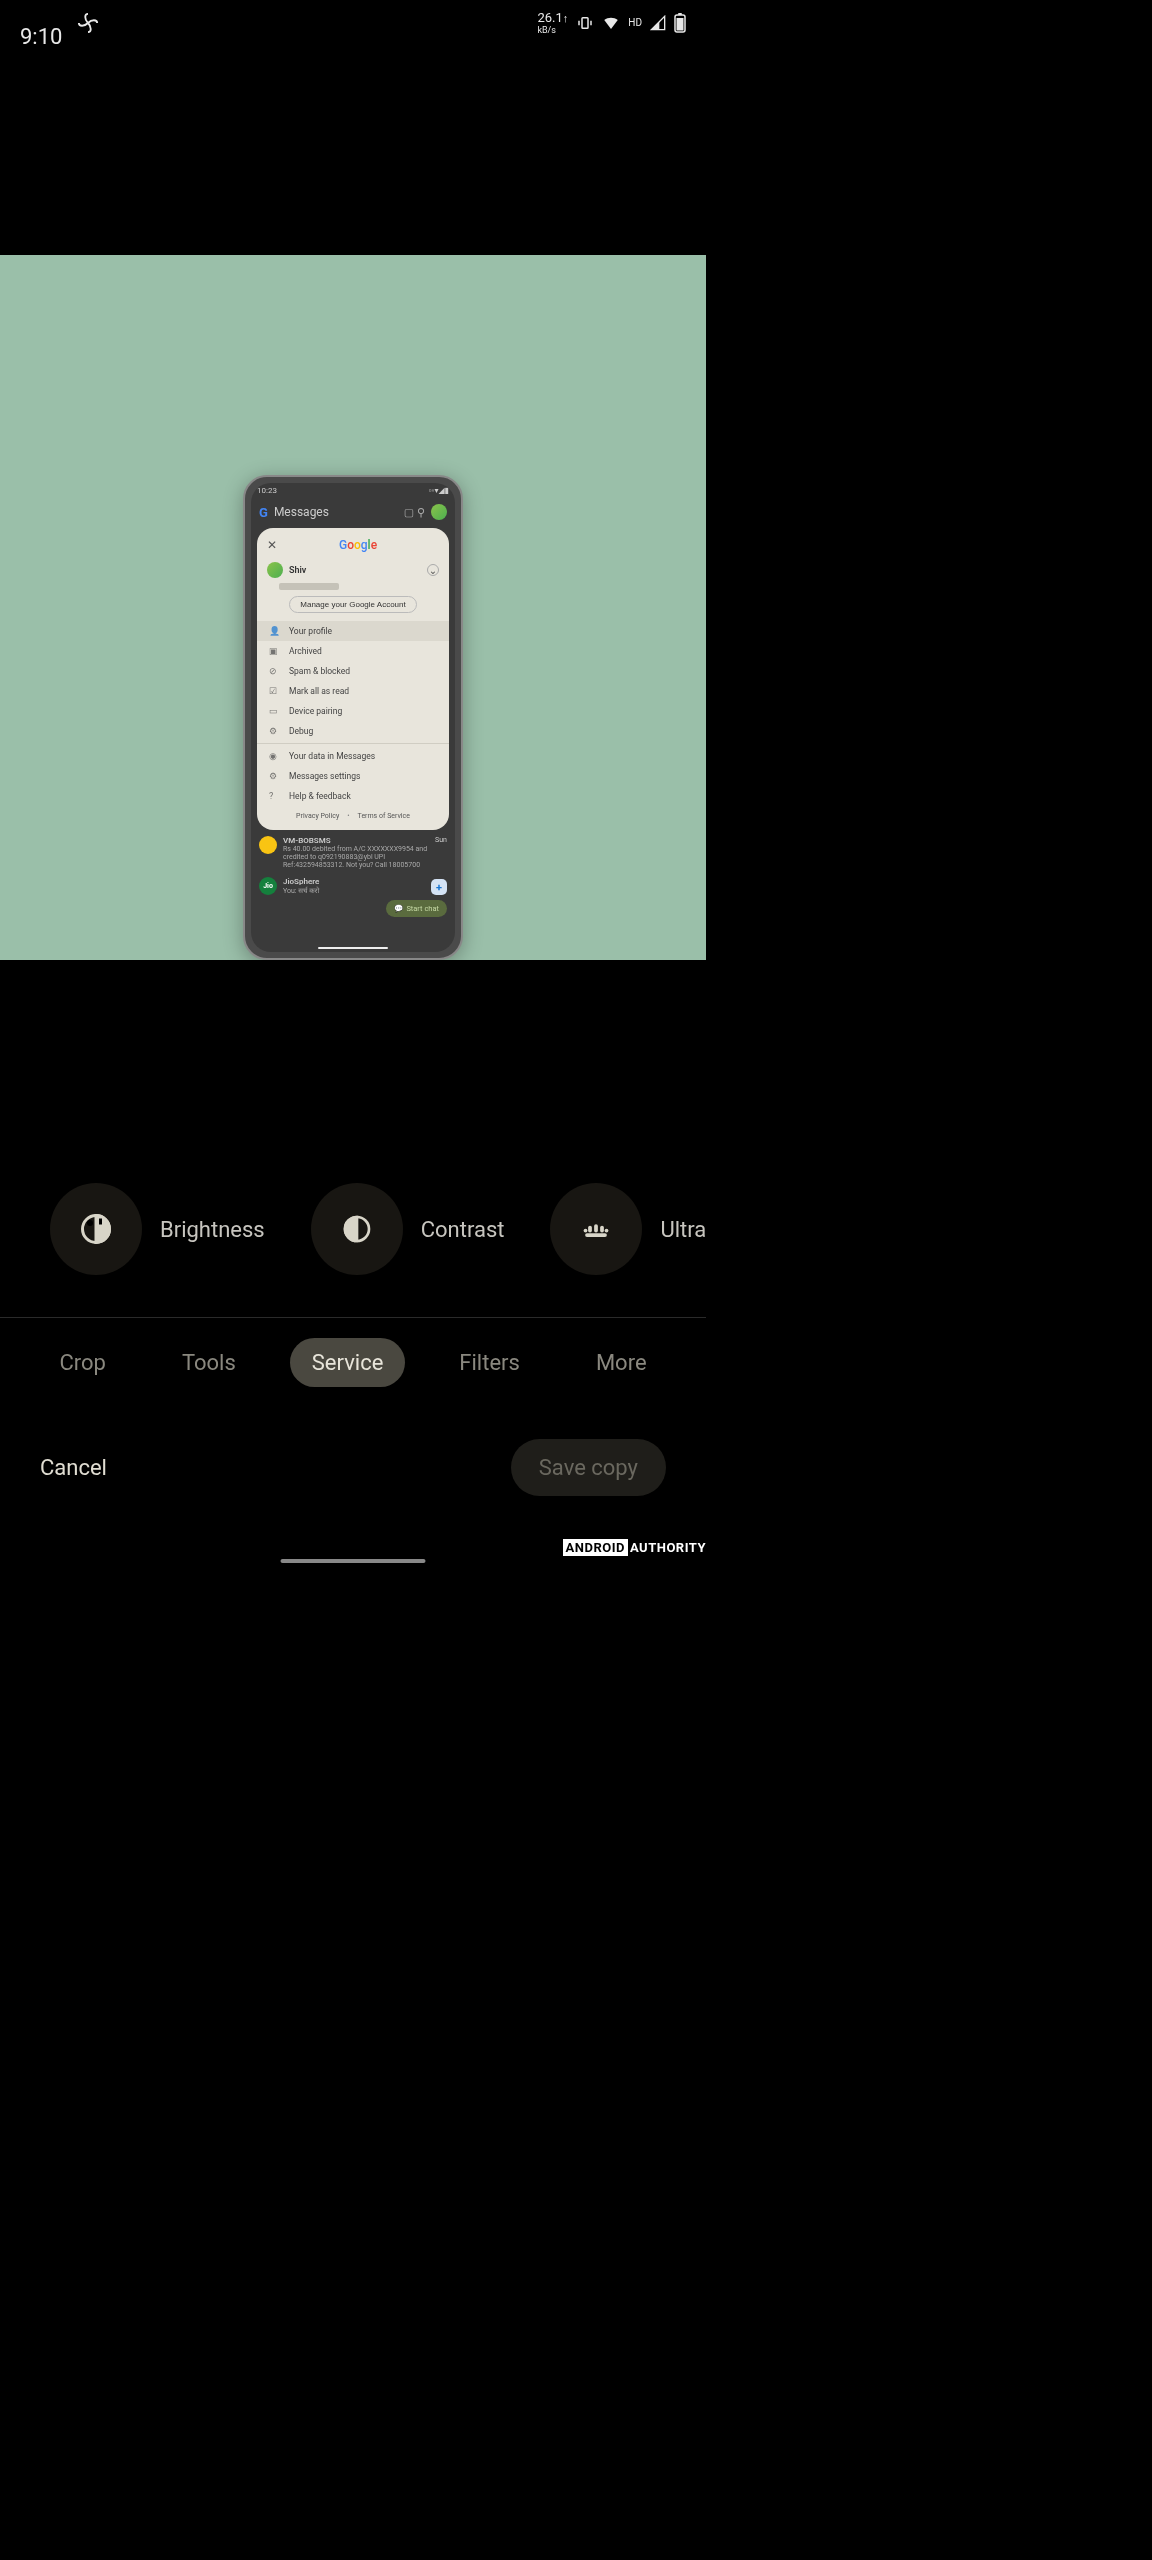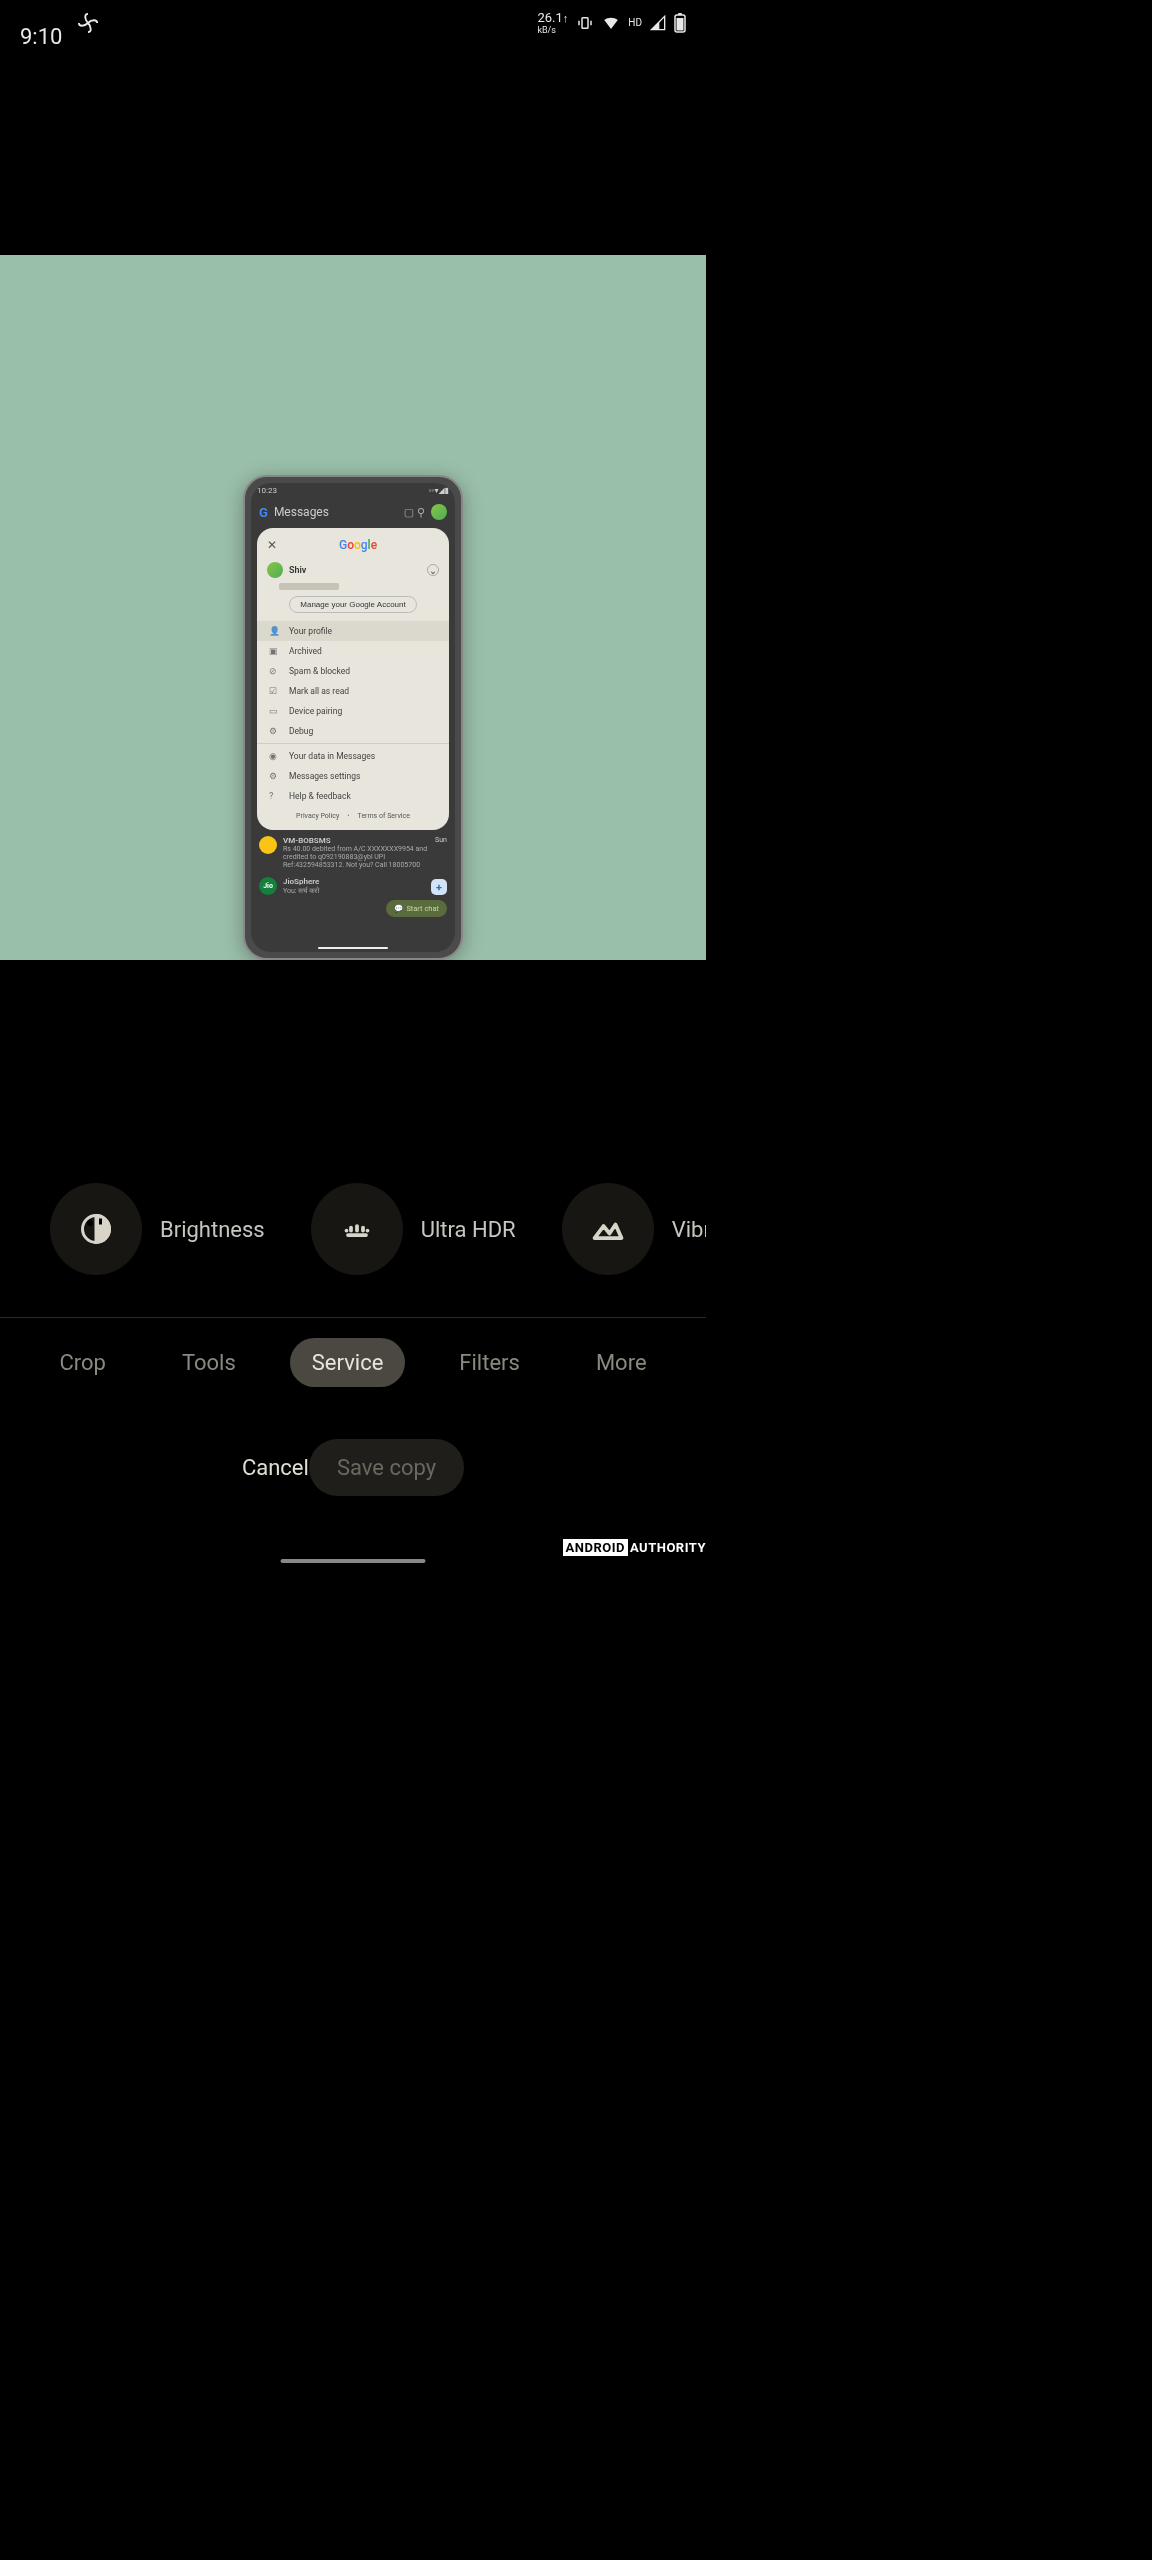--- a/index.html
+++ b/index.html
@@ -220,23 +220,23 @@
       border-radius: 28px;
     }
     .tab-item.active {
       background: #4a4840;
       color: #e8e5da;
     }
     
     
     .bottom-row {
       display: flex;
-      justify-content: center;
-      align-items: center;
-      padding: 0 30px;
+      justify-content: space-between;
+      align-items: center;
+      padding: 0 40px;
       margin-top: 52px;
     }
     .cancel-btn { font-size: 22px; color: #e0ddd2; }
     .save-btn {
       font-size: 22px;
       color: #6a685f;
       background: #1f1e1a;
       padding: 16px 28px;
       border-radius: 32px;
     }
@@ -410,20 +410,29 @@
           <path d="M12 3 A9 9 0 0 1 12 21 Z" fill="#d8d5c8"></path>
         <circle cx="8" cy="8" r="2" fill="#000" stroke="none"></circle>
           <line x1="14" y1="7" x2="16" y2="7" stroke="#000"></line>
           <line x1="15" y1="5" x2="15" y2="9" stroke="#000"></line>
       </svg>
     </div>
     <span class="adjust-label">Brightness</span>
   </div>
   <div class="adjust-item">
     <div class="adjust-circle">
+      <svg width="32" height="32" viewBox="0 0 24 24" fill="none" stroke="#d8d5c8" stroke-width="2">
+        <circle cx="12" cy="12" r="9"></circle>
+          <path d="M12 3 A9 9 0 0 0 12 21 Z" fill="#d8d5c8"></path>
+      </svg>
+    </div>
+    <span class="adjust-label">Contrast</span>
+  </div>
+  <div class="adjust-item">
+    <div class="adjust-circle">
       <svg width="36" height="36" viewBox="0 0 24 24" fill="none" stroke="#d8d5c8" stroke-width="2.5" stroke-linecap="round">
         <line x1="6" y1="16" x2="18" y2="16"></line>
         <line x1="12" y1="10" x2="12" y2="13"></line>
         <line x1="8" y1="11" x2="8" y2="13"></line>
         <line x1="16" y1="11" x2="16" y2="13"></line>
         <line x1="5" y1="13" x2="5" y2="13"></line>
         <line x1="19" y1="13" x2="19" y2="13"></line>
       </svg>
     </div>
     <span class="adjust-label">Ultra HDR</span>

